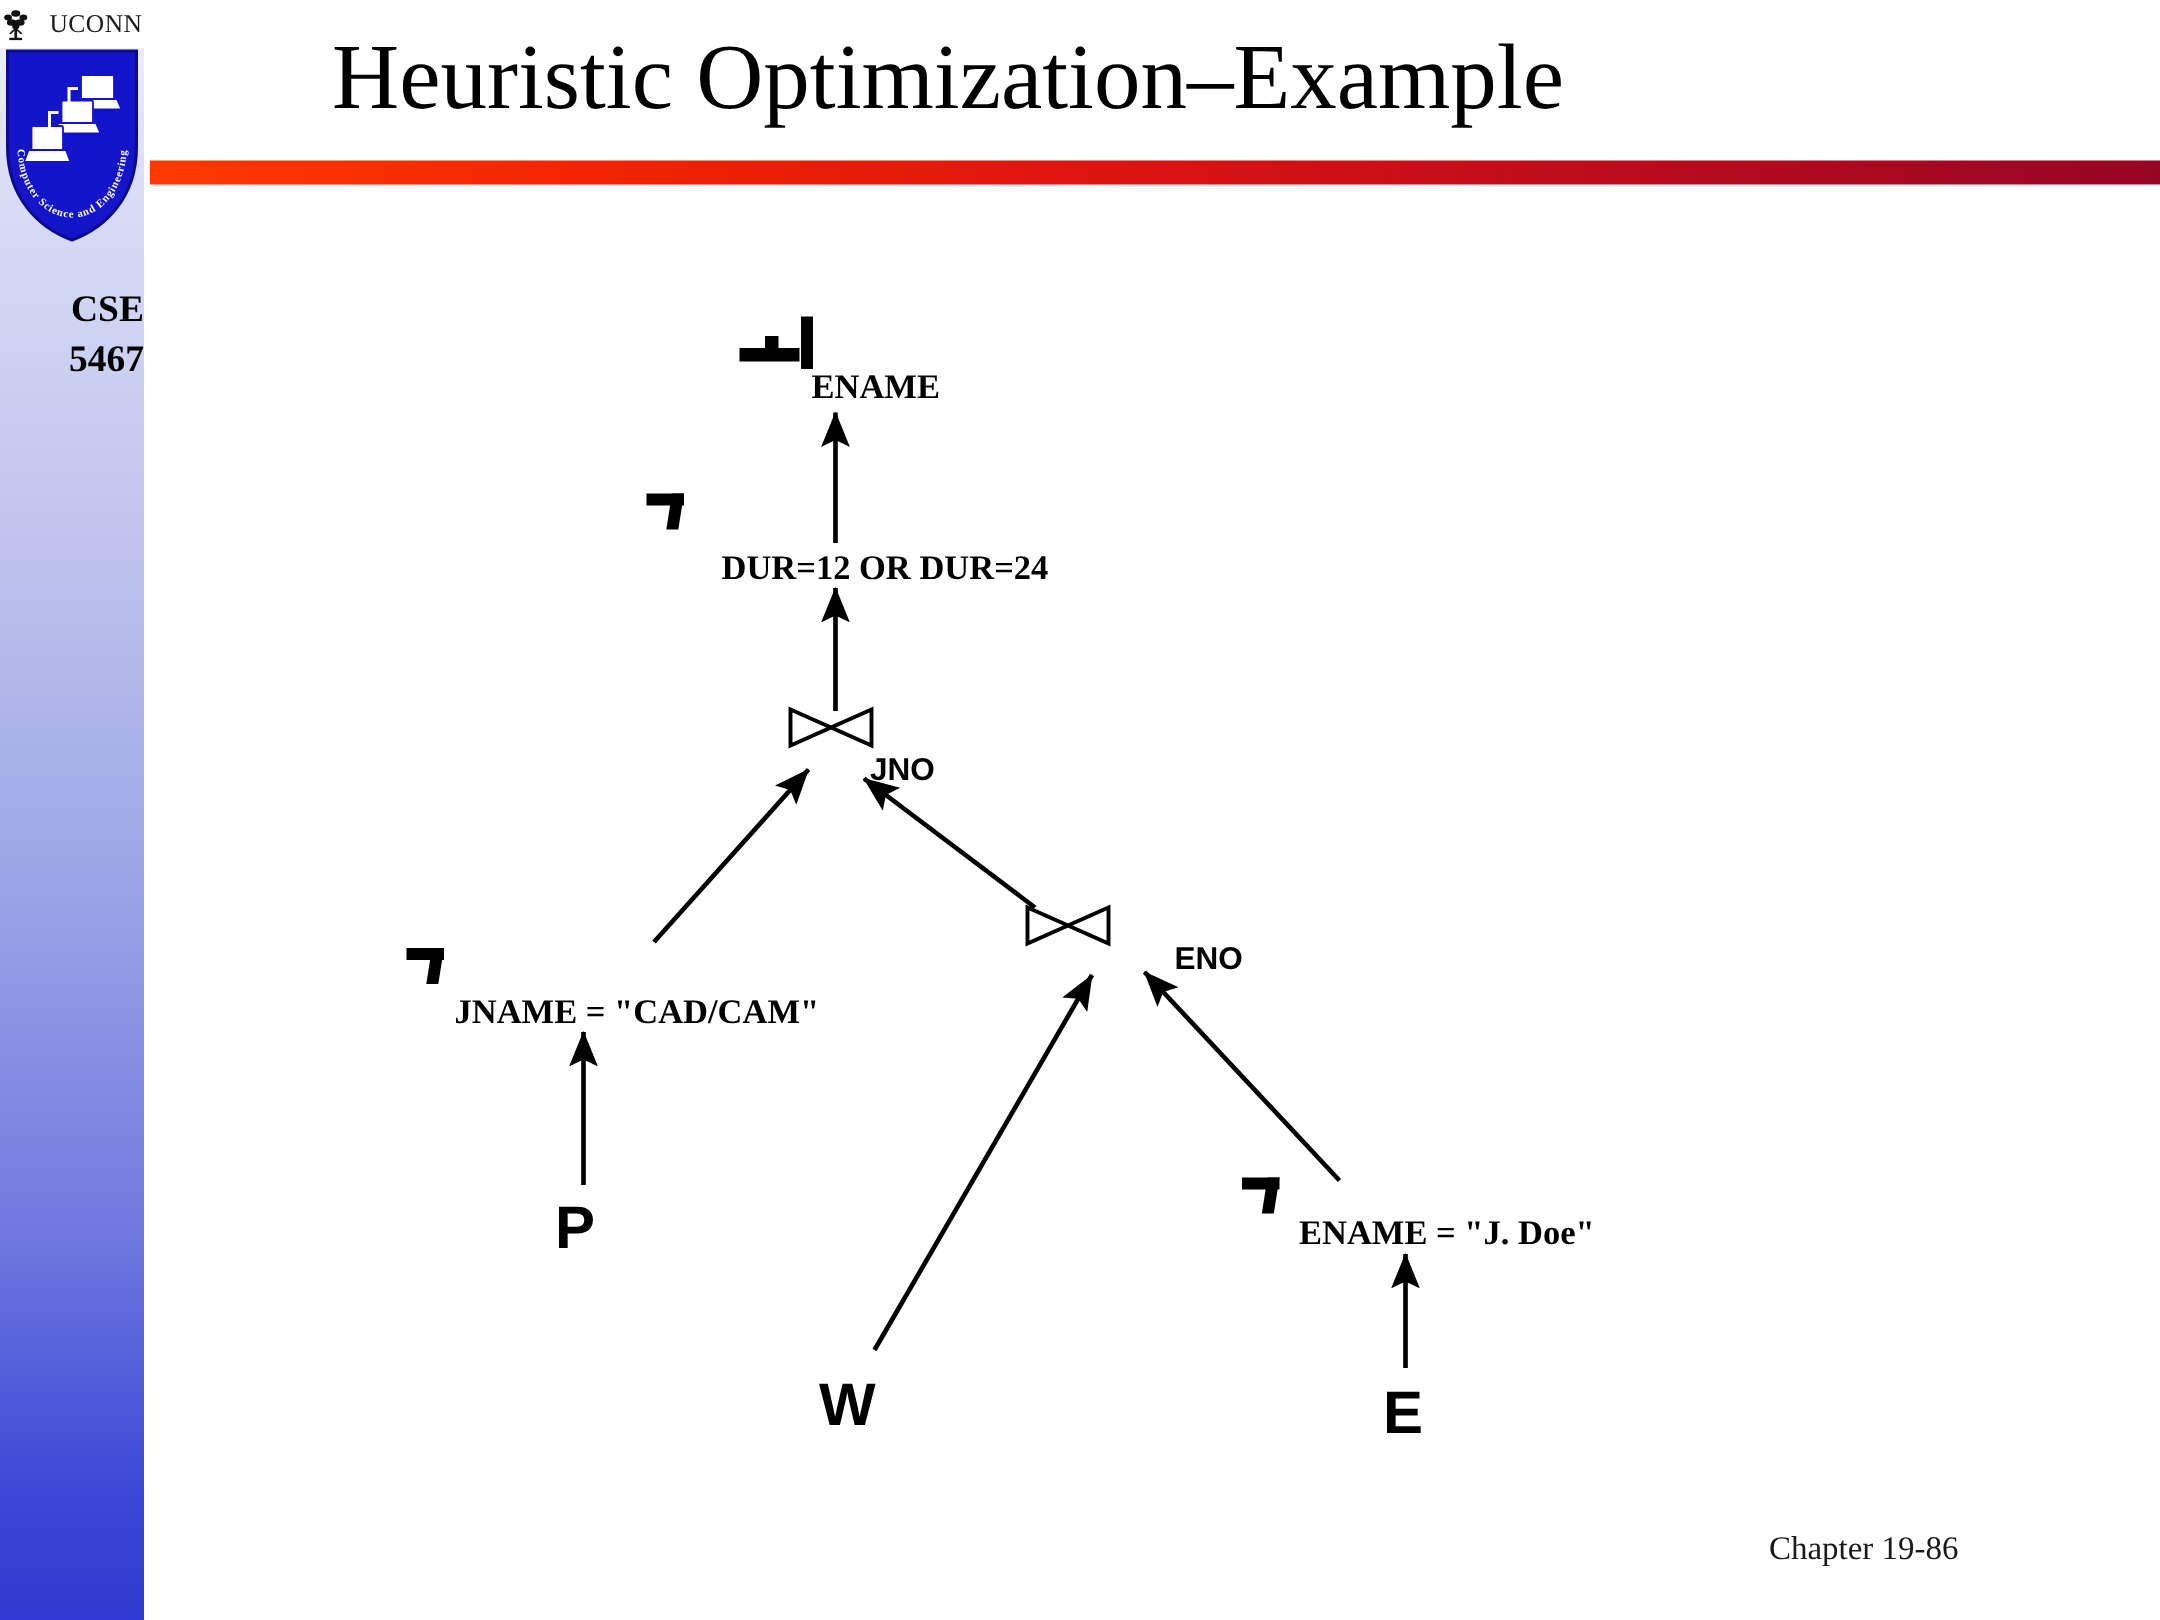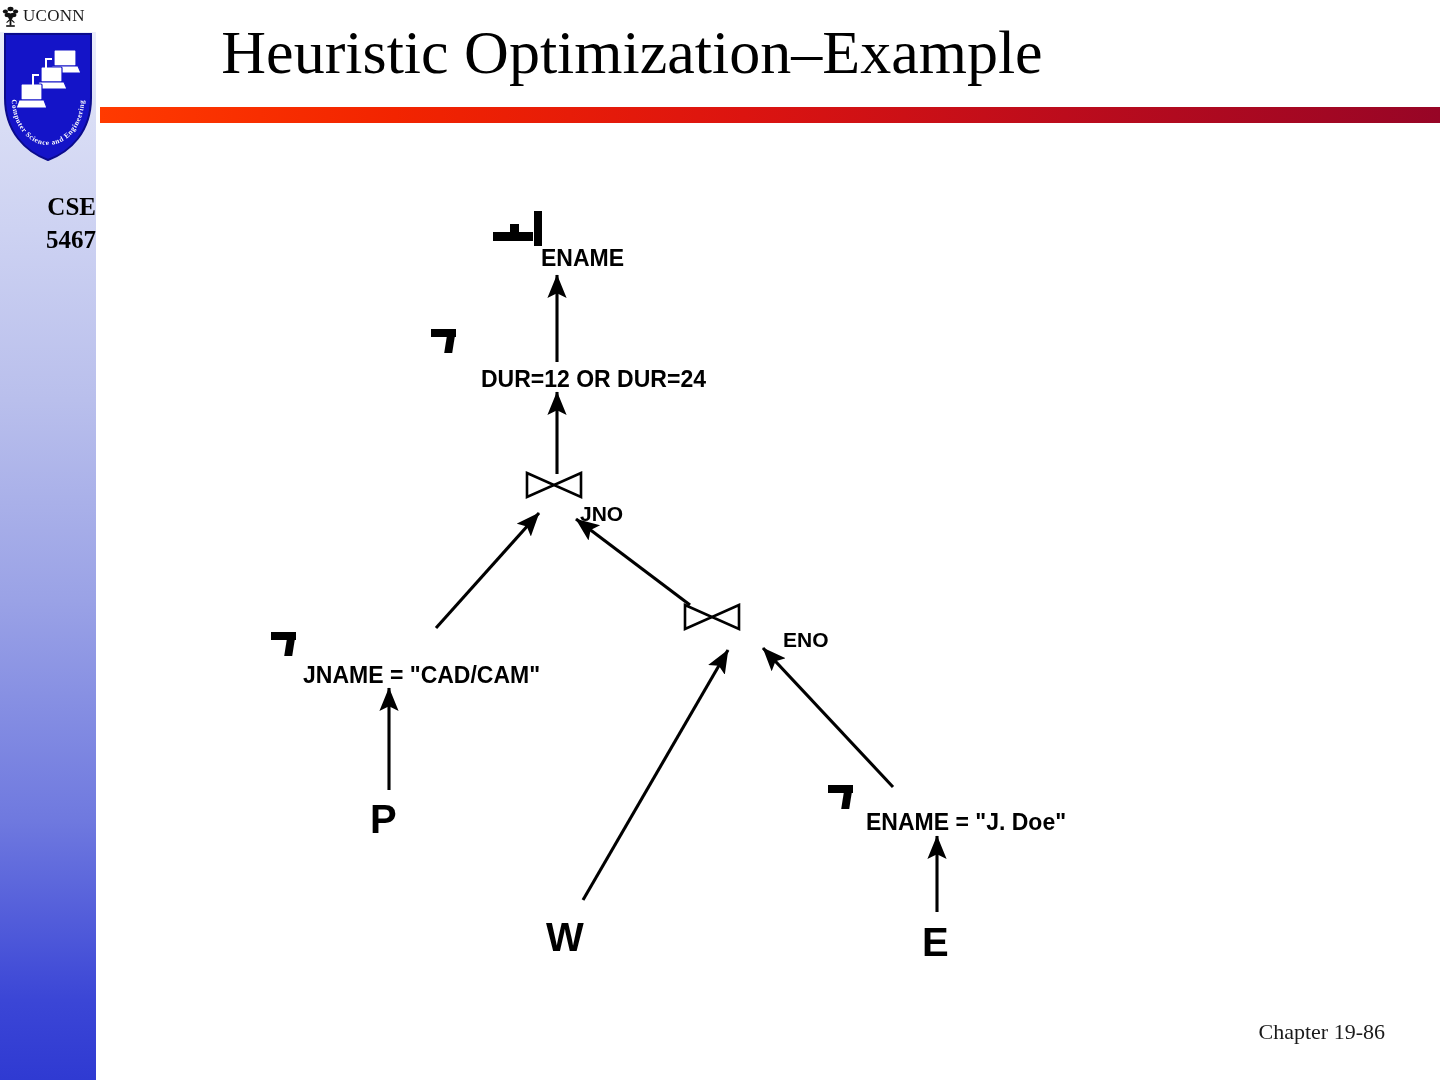--- a/index.html
+++ b/index.html
@@ -44,21 +44,21 @@
     display: flex;
     align-items: center;
     padding-left: 2px;
     box-sizing: border-box;
   }
   #uconn-text {
     font-family: "Liberation Serif", serif;
     font-size: 17px;
     color: #1a1a1a;
     letter-spacing: 0.3px;
-    margin-left: 4px;
+    margin-left: 14px;
   }
   #shield-wrap {
     position: absolute;
     left: 2px;
     top: 32px;
     width: 92px;
     height: 130px;
   }
   #cse-label {
     position: absolute;
@@ -101,21 +101,21 @@
     left: 0;
     top: 0;
     width: 1440px;
     height: 1080px;
     pointer-events: none;
   }
 
   
   .node-label {
     position: absolute;
-    font-family: Liberation Sans, sans-serif;
+    font-family: Liberation Serif, serif;
     font-weight: bold;
     color: #000000;
     white-space: nowrap;
   }
   .op-sym {
     position: absolute;
     font-family: "Liberation Sans", sans-serif;
     font-weight: bold;
     color: #000000;
     white-space: nowrap;
@@ -168,21 +168,21 @@
     font-size: 35px;
     line-height: 58px;
     color: #000000;
   }
 
   #footer {
     position: absolute;
     left: 1100px;
     top: 1019px;
     width: 285px;
-    text-align: right;
+    text-align: center;
     font-family: "Liberation Serif", serif;
     font-size: 22px;
     color: #1a1a1a;
   }
 </style>
 </head>
 <body>
 
 <div id="slide">
 

